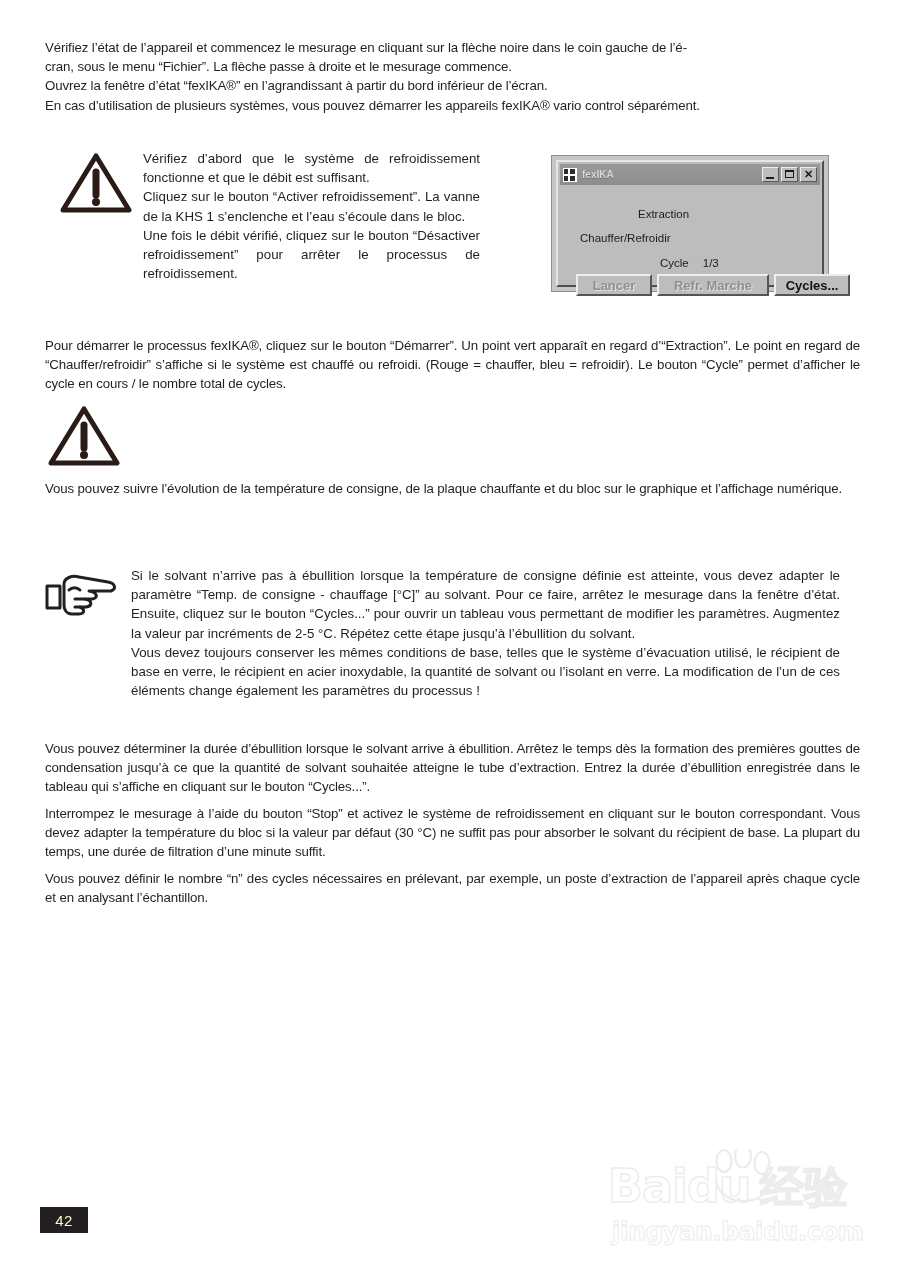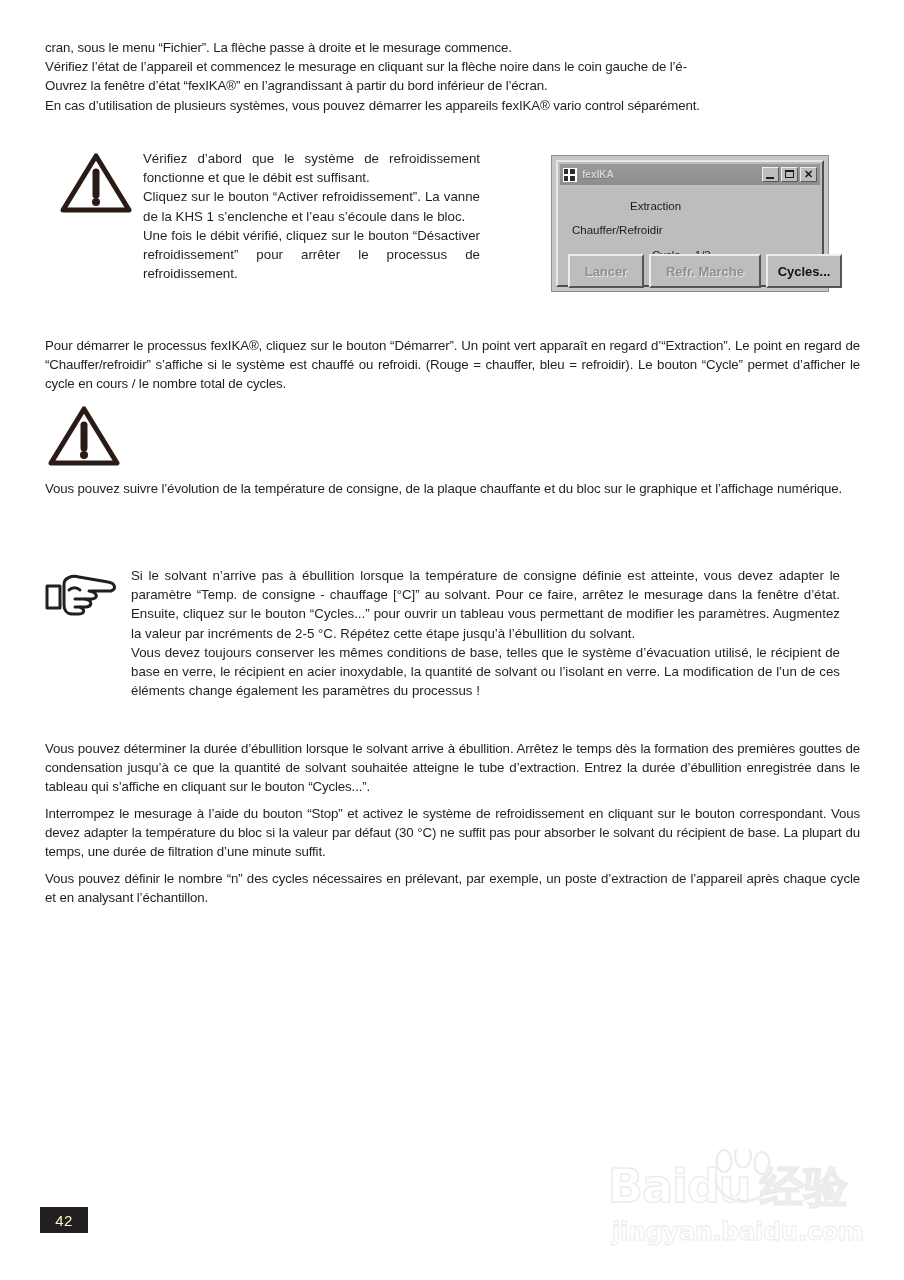--- a/index.html
+++ b/index.html
@@ -152,21 +152,21 @@
     border: 1px solid #1c1c1c; border-top-width: 2px;
     box-sizing: border-box;
   }
   .win-btn .gl-close {
     position: absolute; left: 0; top: 0; right: 0; bottom: 0;
     font-size: 11px; font-weight: bold; line-height: 13px;
   }
 
   .dlg-body {
     position: relative;
-    margin: 8px;
+    margin: 16px;
     height: calc(100% - 27px);
   }
   .dlg-row {
     position: absolute;
     font-size: 11.5px;
     color: #1c1c1c;
     white-space: nowrap;
     font-family: "Liberation Sans", sans-serif;
   }
   .dlg-row.r1 { left: 64px;  top: 7px; }
@@ -175,21 +175,21 @@
   .dlg-row.r3 .cyc-num { margin-left: 14px; }
 
   .dlg-buttons {
     position: absolute;
     left: 2px;
     bottom: 1px;
     display: flex;
     gap: 5px;
   }
   .dlg-btn {
-    height: 34px;
+    height: 22px;
     background: #bdbdbd;
     border-top: 2px solid #ededed;
     border-left: 2px solid #ededed;
     border-right: 2px solid #555555;
     border-bottom: 2px solid #555555;
     box-sizing: border-box;
     display: flex;
     align-items: center;
     justify-content: center;
     font-size: 13px;
@@ -266,22 +266,22 @@
     letter-spacing: -0.5px;
     font-family: "DejaVu Sans", sans-serif;
   }
 </style>
 </head>
 <body>
 
 <div class="page">
 
   <div class="para col-full" style="top:38px;">
+    <div>Vérifiez l’état de l’appareil et commencez le mesurage en cliquant sur la flèche noire dans le coin gauche de l’é-</div>
     <div>cran, sous le menu “Fichier”. La flèche passe à droite et le mesurage commence.</div>
-    <div>Vérifiez l’état de l’appareil et commencez le mesurage en cliquant sur la flèche noire dans le coin gauche de l’é-</div>
     <div>Ouvrez la fenêtre d’état “fexIKA®” en l’agrandissant à partir du bord inférieur de l’écran.</div>
     <div>En cas d’utilisation de plusieurs systèmes, vous pouvez démarrer les appareils fexIKA® vario control séparément.</div>
   </div>
 
   <div class="note-block" style="left:60px; top:152px; width:420px; height:150px;">
     <div class="note-icon">
       <svg class="warn-svg" width="72" height="62" viewBox="0 0 72 62" aria-hidden="true">
         <path d="M36 4 L69 58 L3 58 Z" fill="none" stroke="#2b1b16" stroke-width="5" stroke-linejoin="round"></path>
         <path d="M36 20 L36 43" stroke="#2b1b16" stroke-width="7" stroke-linecap="round"></path>
         <circle cx="36" cy="50" r="4" fill="#2b1b16"></circle>

